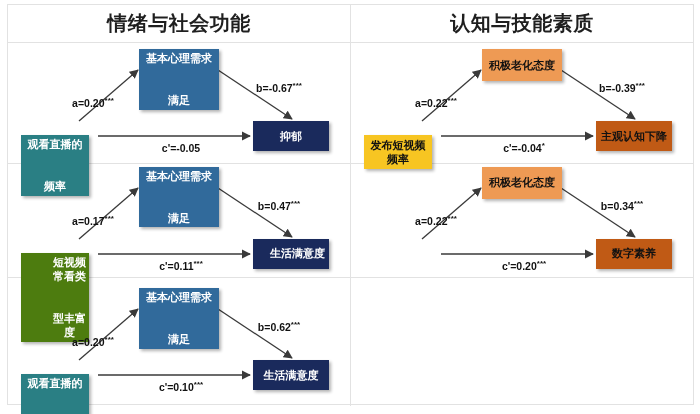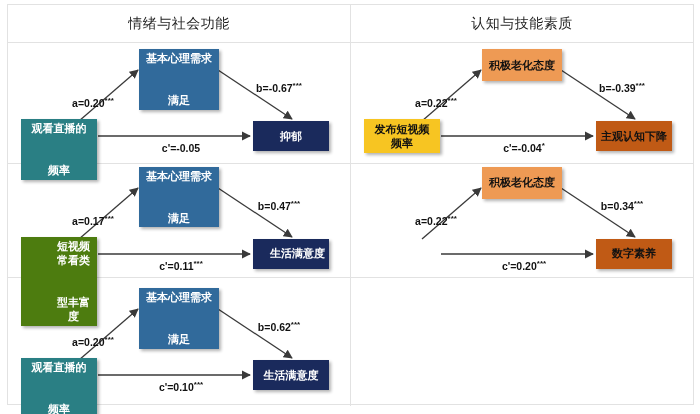--- a/index.html
+++ b/index.html
@@ -17,41 +17,41 @@
     display: grid;
     grid-template-columns: 343px 1fr;
     grid-template-rows: 38px 121px 114px 128px;
     background: #ffffff;
   }
   .cell { position: relative; }
   .col1 { border-right: 1px solid var(--grid_line, #e2e2e2); }
   .rowline { border-bottom: 1px solid var(--grid_line, #e2e2e2); }
   .header-cell {
     display: flex; align-items: center; justify-content: center;
-    font-size: 14px; font-weight: normal; color: #1f1f1f;
+    font-size: 20px; font-weight: bold; color: #1f1f1f;
     letter-spacing: 0.5px;
   }
   .diagram-cell { display: flex; align-items: center; justify-content: center; }
   .diagram { position: relative; width: 340px; height: 112px; }
   .arrows { position: absolute; inset: 0; width: 340px; height: 112px; overflow: visible; }
   .arrow { stroke: var(--arrow, #3a3a3a); stroke-width: 1.3; }
   .arrowhead-shape { fill: var(--arrow, #3a3a3a); }
   .box {
     position: absolute;
     display: flex; flex-direction: column;
     align-items: center; justify-content: center;
     text-align: center;
     font-size: 11px; font-weight: bold; line-height: 1.3;
     padding: 2px 3px;
     box-shadow: 2px 2px 3px rgba(0,0,0,0.3);
   }
   .light-text { color: #ffffff; gap: 28px; }
   .dark-text { color: #111111; }
   .mediator { left: 170px; top: 2px; transform: translateX(-50%); width: 80px; min-height: 32px; }
-  .predictor { left: 12px; top: 72px; width: 76px; min-height: 34px; }
+  .predictor { left: 12px; top: 88px; width: 68px; min-height: 34px; }
   .outcome  { left: 244px; top: 74px; width: 76px; min-height: 30px; }
   .plabel {
     position: absolute; transform: translate(-50%, -50%);
     font-size: 10.5px; font-weight: bold; color: #111111;
     white-space: nowrap;
   }
   .plabel sup { font-size: 8px; line-height: 0; }
   .pa { left: 84px;  top: 56px; }
   .pb { left: 270px; top: 41px; }
   .pc { left: 172px; top: 101px; }

